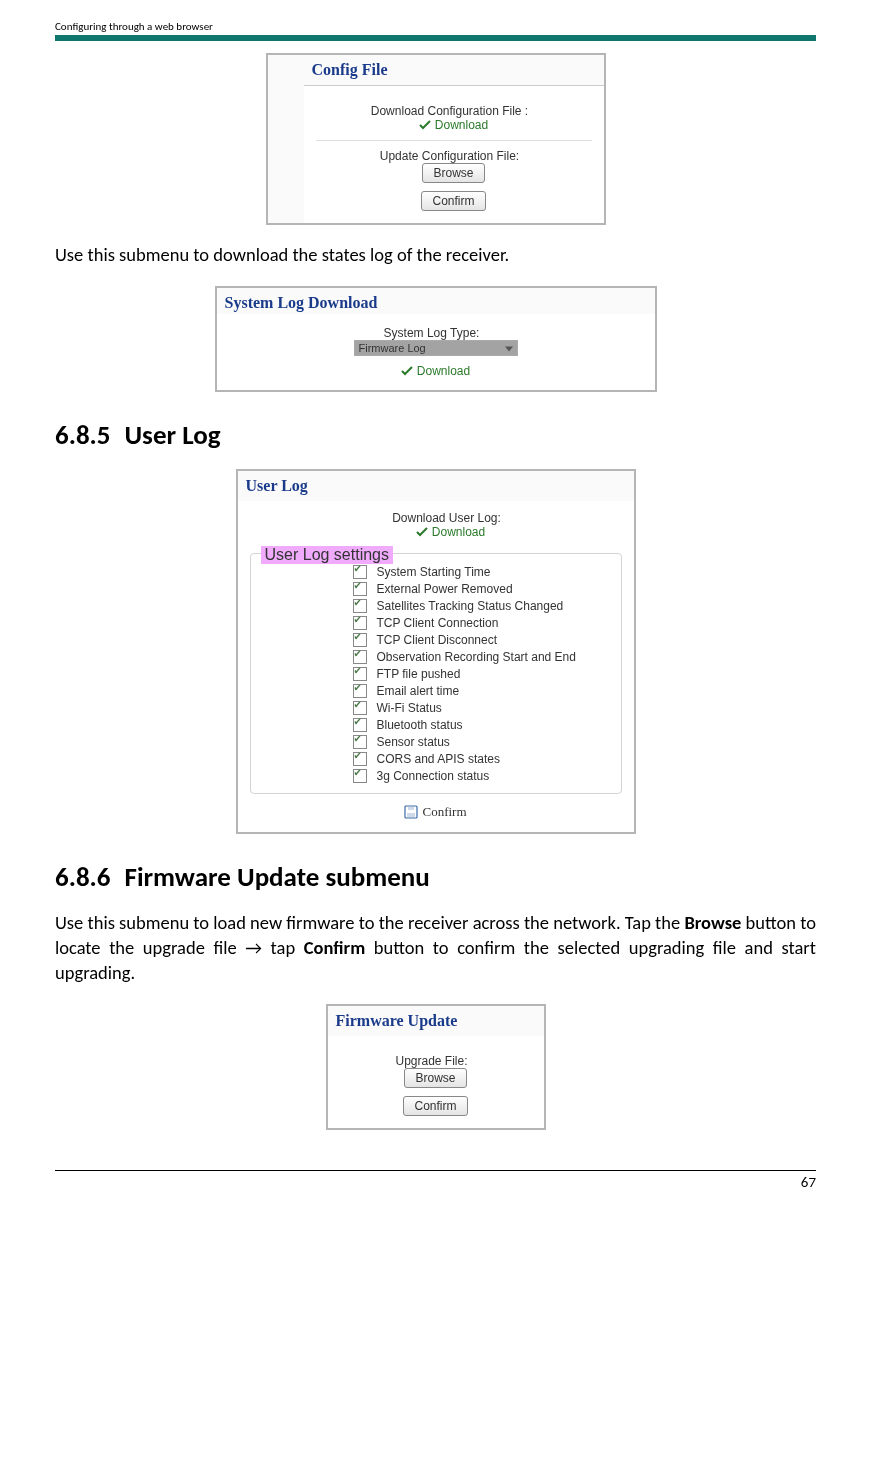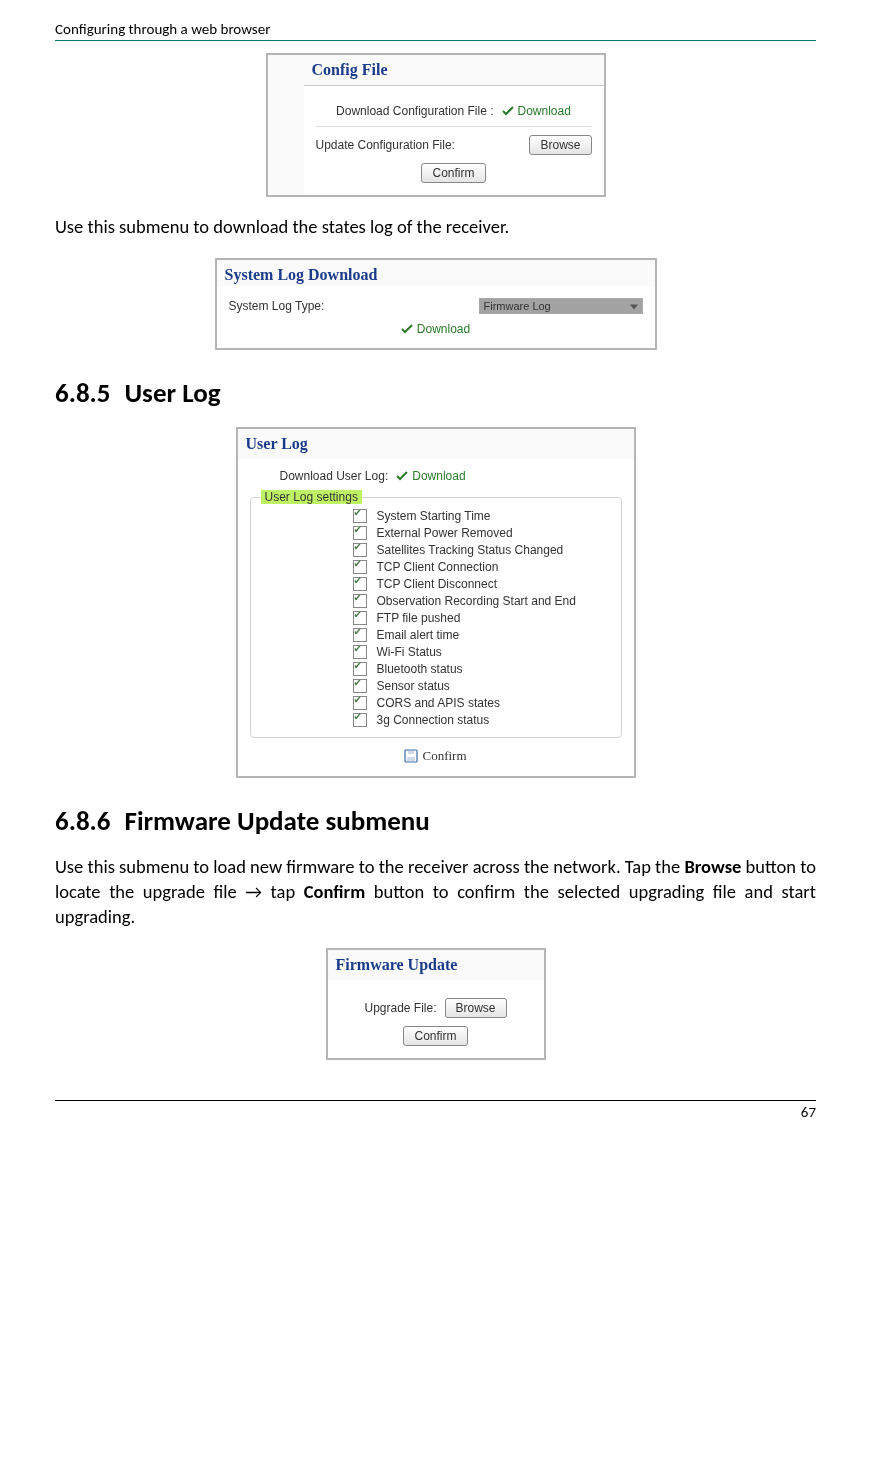--- a/index.html
+++ b/index.html
@@ -9,24 +9,24 @@
     background: #fff;
     color: #000;
     width: 871px;
   }
   .page {
     padding: 20px 55px 15px 55px;
     box-sizing: border-box;
     width: 871px;
   }
   .header-line {
-    border-bottom: 1px solid #0f766e;
+    border-bottom: 6px solid #0f766e;
     padding-bottom: 2px;
     margin-bottom: 12px;
-    font-size: 15px;
+    font-size: 11px;
   }
   .footer-line {
     border-top: 1px solid #000;
     text-align: right;
     font-size: 15px;
     padding-top: 2px;
     margin-top: 40px;
   }
   h2.section {
     font-size: 27px;
@@ -64,20 +64,21 @@
   }
   .panel-title.nobord { border-bottom: none; }
   .panel-body {
     padding: 10px 12px 12px 12px;
     background: #fff;
   }
   .row {
     display: flex;
     align-items: center;
     margin: 8px 0;
+    flex-direction: column;
   }
   .row .lbl {
     flex: 0 0 auto;
     text-align: right;
     margin-right: 8px;
     white-space: nowrap;
   }
   .btn {
     display: inline-block;
     border: 1px solid #888;
@@ -161,23 +162,23 @@
   .group-box {
     border: 1px solid #d4d4d4;
     border-radius: 4px;
     padding: 6px 12px 8px 12px;
     position: relative;
     margin-top: 14px;
   }
   .group-box .legend {
     position: absolute;
     top: -8px; left: 10px;
-    background: #bef264;
+    background: #f0abfc;
     padding: 0 4px;
-    font-size: 12px;
+    font-size: 16px;
   }
   strong.inline { font-weight: bold; }
 </style>
 </head>
 <body>
 
 <div class="page">
 
   <div class="header-line">Configuring through a web browser</div>
 

